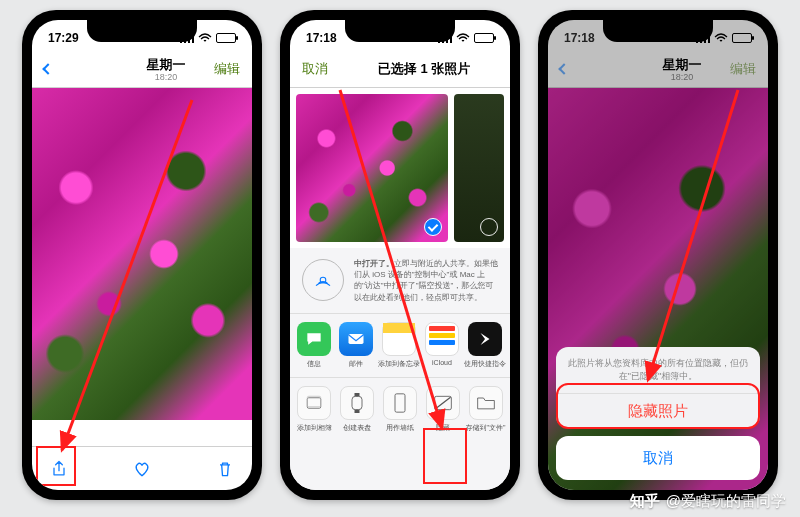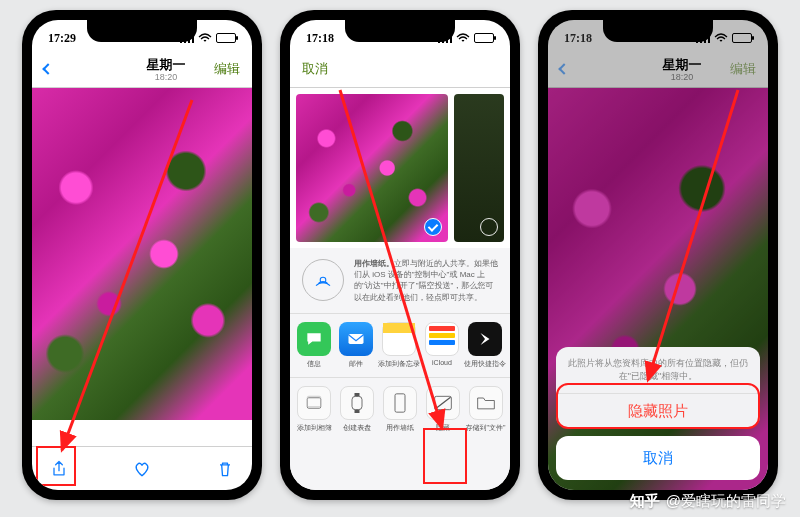--- a/index.html
+++ b/index.html
@@ -54,21 +54,20 @@
   .statusbar {
     height: 30px;
     display: flex;
     align-items: center;
     justify-content: space-between;
     padding: 6px 16px 0;
     font-size: 12px;
     font-weight: 600;
     position: relative;
     z-index: 15;
-    font-family: Liberation Serif, serif;
   }
   .statusbar .sig { display:flex; gap:2px; align-items:flex-end; }
   .statusbar .sig i { width:2px; background:#000; display:block; }
   .statusbar .sig i:nth-child(1){height:4px}
   .statusbar .sig i:nth-child(2){height:6px}
   .statusbar .sig i:nth-child(3){height:8px}
   .statusbar .sig i:nth-child(4){height:10px}
   .batt {
     width: 20px; height: 10px;
     border:1px solid #000; border-radius:2px;
@@ -239,20 +238,23 @@
               <i></i>
             </span>
           <svg width="14" height="10">
               <path d="M1 4 Q7 -2 13 4 M3 6 Q7 2 11 6 M6 8 Q7 7 8 8" stroke="#000" stroke-width="1.2" fill="none"></path>
             </svg>
           <span class="batt"><span class="fill" style="width:95%"></span></span>
         </div>
       </div>
       <div class="navbar" style="position:relative">
         <span class="link">取消</span>
+        <div class="center">
+            <div class="title">已选择 1 张照片</div>
+          </div>
         <span></span>
       </div>
       <div class="thumb-row">
         <div class="thumb">
           <div class="photo-full">
               <div class="flower-tex"></div>
             </div>
           <div class="check"></div>
         </div>
         <div class="thumb2" style="position:relative">
@@ -260,21 +262,21 @@
         </div>
       </div>
       <div class="sheet">
         <div class="airdrop">
           <div class="airdrop-icon">
             <svg viewBox="0 0 40 40">
                 <circle cx="20" cy="20" r="4" fill="none" stroke="#0a7bff" stroke-width="1.5"></circle>
                 <path d="M10 28 A14 14 0 0 1 30 28 M13 25 A10 10 0 0 1 27 25" fill="none" stroke="#0a7bff" stroke-width="1.5"></path>
               </svg>
           </div>
-          <div class="airdrop-text"><b>用作墙纸。</b><span>立即与附近的人共享。如果他们从 iOS 设备的"控制中心"或 Mac 上的"访达"中打开了"隔空投送"，那么您可以在此处看到他们，轻点即可共享。</span></div>
+          <div class="airdrop-text"><b>中打开了。</b><span>立即与附近的人共享。如果他们从 iOS 设备的"控制中心"或 Mac 上的"访达"中打开了"隔空投送"，那么您可以在此处看到他们，轻点即可共享。</span></div>
         </div>
         <div class="app-row">
           <div class="appitem">
               <div class="appicon" style="background:#34c759;display:flex;align-items:center;justify-content:center">
                 <svg width="20" height="20" viewBox="0 0 24 24">
                   <path d="M4 5 h16 v10 h-10 l-5 4 v-4 h-1 z" fill="#fff"></path>
                 </svg>
               </div>
               <div class="applabel">信息</div>
             </div>

